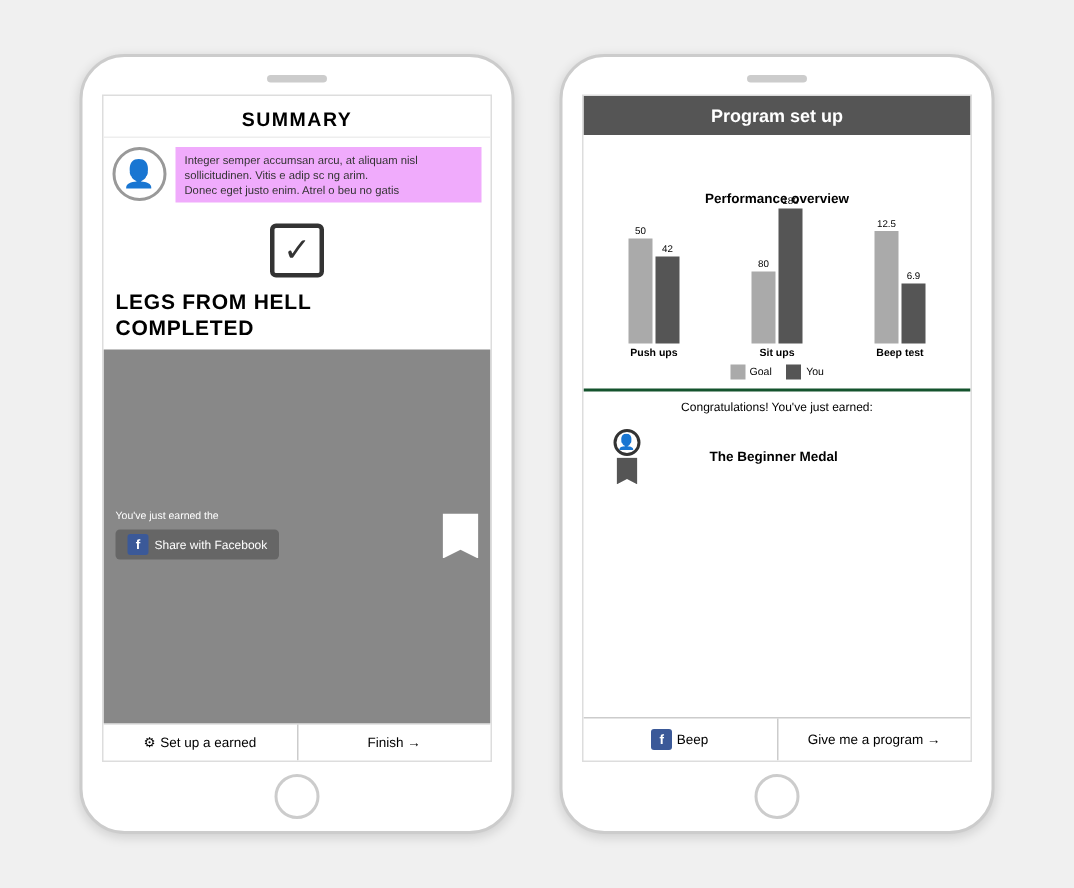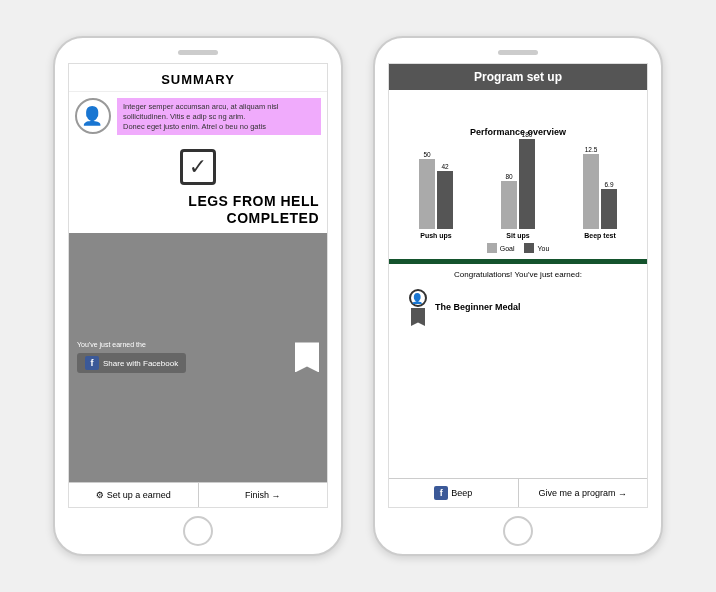--- a/index.html
+++ b/index.html
@@ -110,21 +110,21 @@
       border: 3px solid #333;
       border-radius: 4px;
       display: inline-flex;
       align-items: center;
       justify-content: center;
       font-size: 22px;
       color: #333;
     }
 
     .summary-title {
-      text-align: right;
+      text-align: left;
       padding: 4px 8px 6px;
     }
 
     .summary-title h1 {
       font-size: 14px;
       font-weight: 900;
       letter-spacing: 0.5px;
       line-height: 1.2;
     }
 
@@ -285,21 +285,21 @@
       gap: 3px;
     }
 
     .legend-box {
       width: 10px;
       height: 10px;
     }
 
     .congrats-area {
       padding: 6px 10px;
-      border-top: 5px solid #14532d;
+      border-top: 2px solid #14532d;
     }
 
     .congrats-text {
       font-size: 8px;
       text-align: center;
       margin-bottom: 6px;
     }
 
     .medal-earned {
       display: flex;
@@ -330,20 +330,21 @@
       width: 14px;
       height: 18px;
       background: #555;
       clip-path: polygon(0 0, 100% 0, 100% 100%, 50% 80%, 0 100%);
     }
 
     .medal-name-text {
       font-size: 9px;
       font-weight: bold;
       line-height: 1.3;
+      margin-left: 38px;
     }
 
     .setup-footer {
       display: flex;
       border-top: 1px solid #ccc;
       margin-top: auto;
     }
 
     .setup-footer-btn {
       flex: 1;

